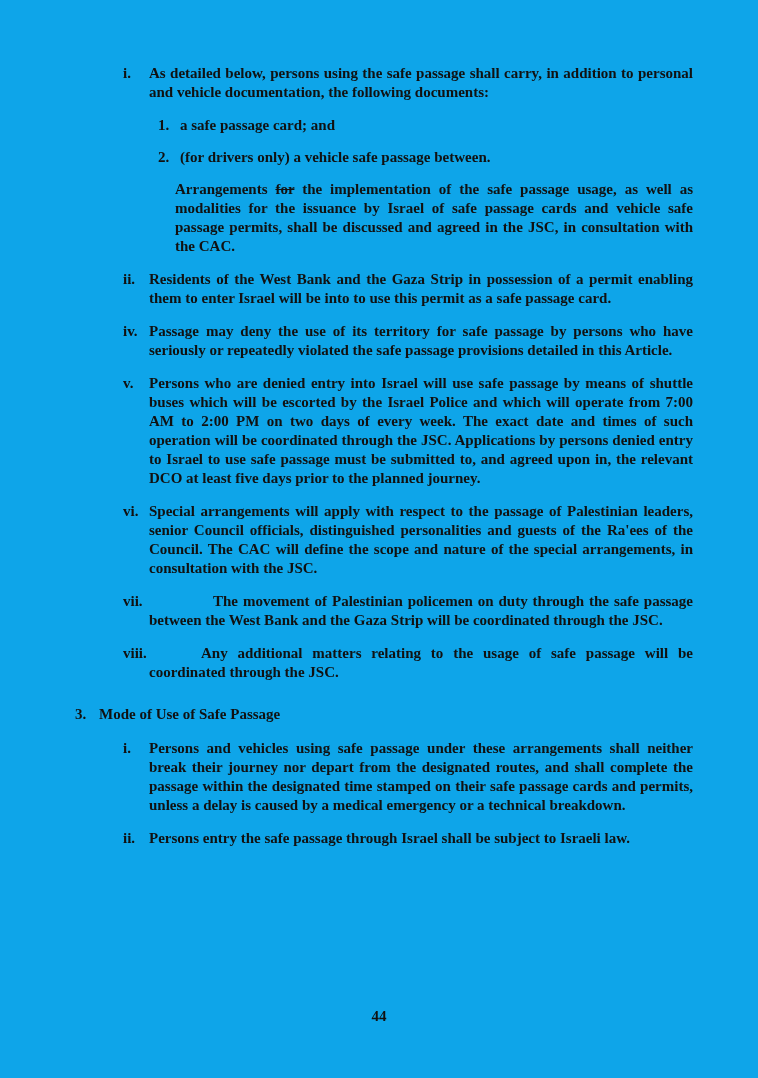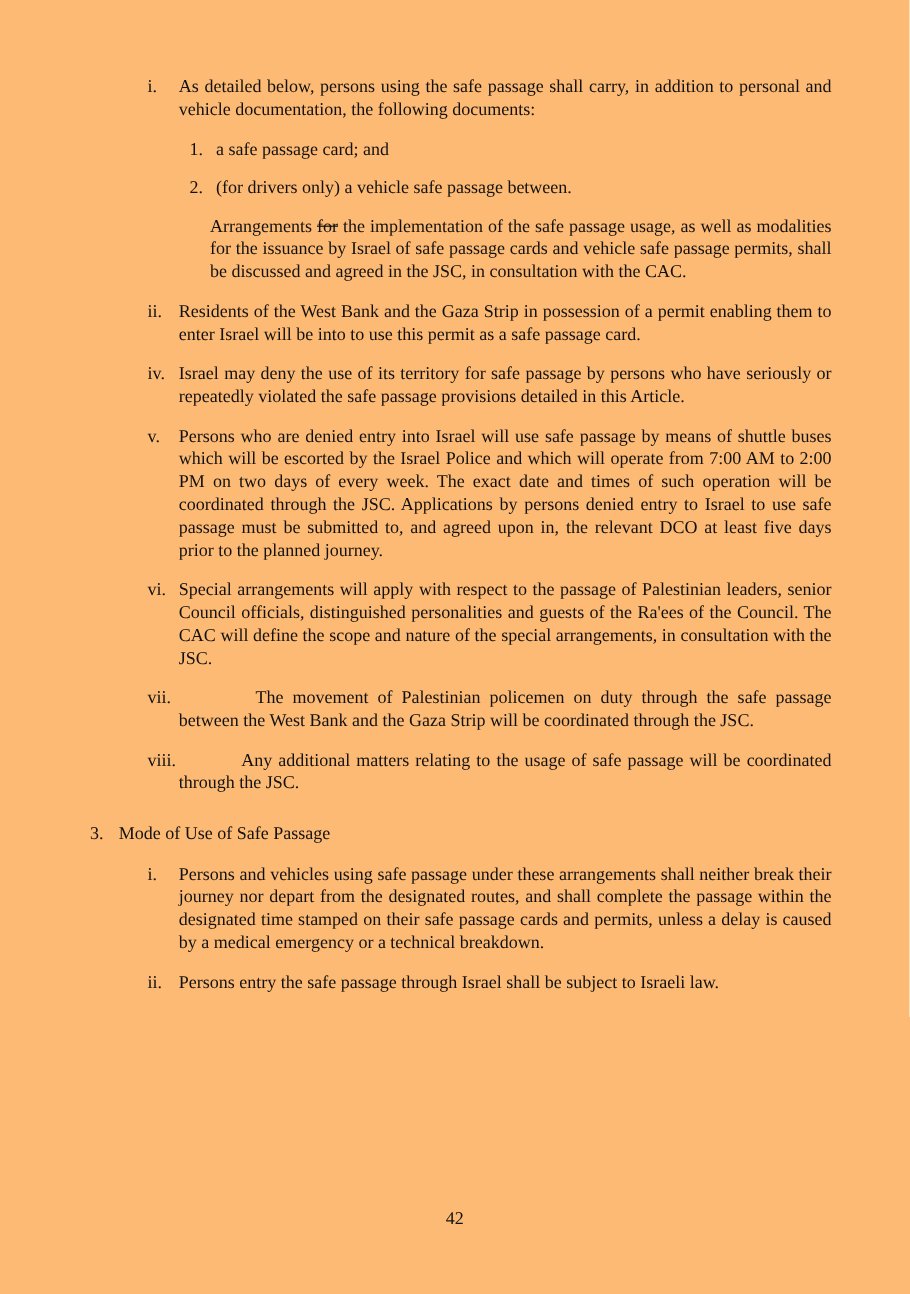--- a/index.html
+++ b/index.html
@@ -13,21 +13,22 @@
     position: relative;
     font-family: "Liberation Serif", "DejaVu Serif", serif;
     font-size: 15px;
     line-height: 19px;
     color: #111111;
     overflow: hidden;
   }
   .page {
     position: absolute;
     inset: 0;
-    background: #fdba74;
+    background: #0ea5e9;
+    font-weight: bold;
   }
   .content {
     padding: 64px 65px 0 75px;
   }
   .item {
     text-align: justify;
     margin-bottom: 14px;
   }
   
   .roman {
@@ -80,32 +81,32 @@
 
     <div class="item num"><span class="marker">1.</span><span>a safe passage card; and</span></div>
 
     <div class="item num"><span class="marker">2.</span><span>(for drivers only) a vehicle safe passage between.</span></div>
 
     <div class="item para"><span>Arrangements </span><span class="struck">for</span><span> the implementation of the safe passage usage, as well as modalities for the issuance by Israel of safe passage cards and vehicle safe passage permits, shall be discussed and agreed in the JSC, in consultation with the CAC.</span></div>
 
     <div class="item roman"><span class="marker">ii.</span><span>Residents of the West Bank and the Gaza Strip in possession of a permit enabling them to enter Israel will be into to use this permit as a safe passage card.</span></div>
 
 
-    <div class="item roman"><span class="marker">iv.</span><span>Israel may deny the use of its territory for safe passage by persons who have seriously or repeatedly violated the safe passage provisions detailed in this Article.</span></div>
+    <div class="item roman"><span class="marker">iv.</span><span>Passage may deny the use of its territory for safe passage by persons who have seriously or repeatedly violated the safe passage provisions detailed in this Article.</span></div>
 
     <div class="item roman"><span class="marker">v.</span><span>Persons who are denied entry into Israel will use safe passage by means of shuttle buses which will be escorted by the Israel Police and which will operate from 7:00 AM to 2:00 PM on two days of every week. The exact date and times of such operation will be coordinated through the JSC. Applications by persons denied entry to Israel to use safe passage must be submitted to, and agreed upon in, the relevant DCO at least five days prior to the planned journey.</span></div>
 
     <div class="item roman"><span class="marker">vi.</span><span>Special arrangements will apply with respect to the passage of Palestinian leaders, senior Council officials, distinguished personalities and guests of the Ra'ees of the Council. The CAC will define the scope and nature of the special arrangements, in consultation with the JSC.</span></div>
 
     <div class="item roman wide-marker-90"><span class="marker">vii.</span><span>The movement of Palestinian policemen on duty through the safe passage between the West Bank and the Gaza Strip will be coordinated through the JSC.</span></div>
 
     <div class="item roman wide-marker-78"><span class="marker">viii.</span><span>Any additional matters relating to the usage of safe passage will be coordinated through the JSC.</span></div>
 
     <div class="item section"><span class="marker">3.</span><span>Mode of Use of Safe Passage</span></div>
 
     <div class="item roman"><span class="marker">i.</span><span>Persons and vehicles using safe passage under these arrangements shall neither break their journey nor depart from the designated routes, and shall complete the passage within the designated time stamped on their safe passage cards and permits, unless a delay is caused by a medical emergency or a technical breakdown.</span></div>
 
     <div class="item roman"><span class="marker">ii.</span><span>Persons entry the safe passage through Israel shall be subject to Israeli law.</span></div>
 
   </div>
 
-  <div class="footer">42</div>
+  <div class="footer">44</div>
 </div>
 
 </body></html>

